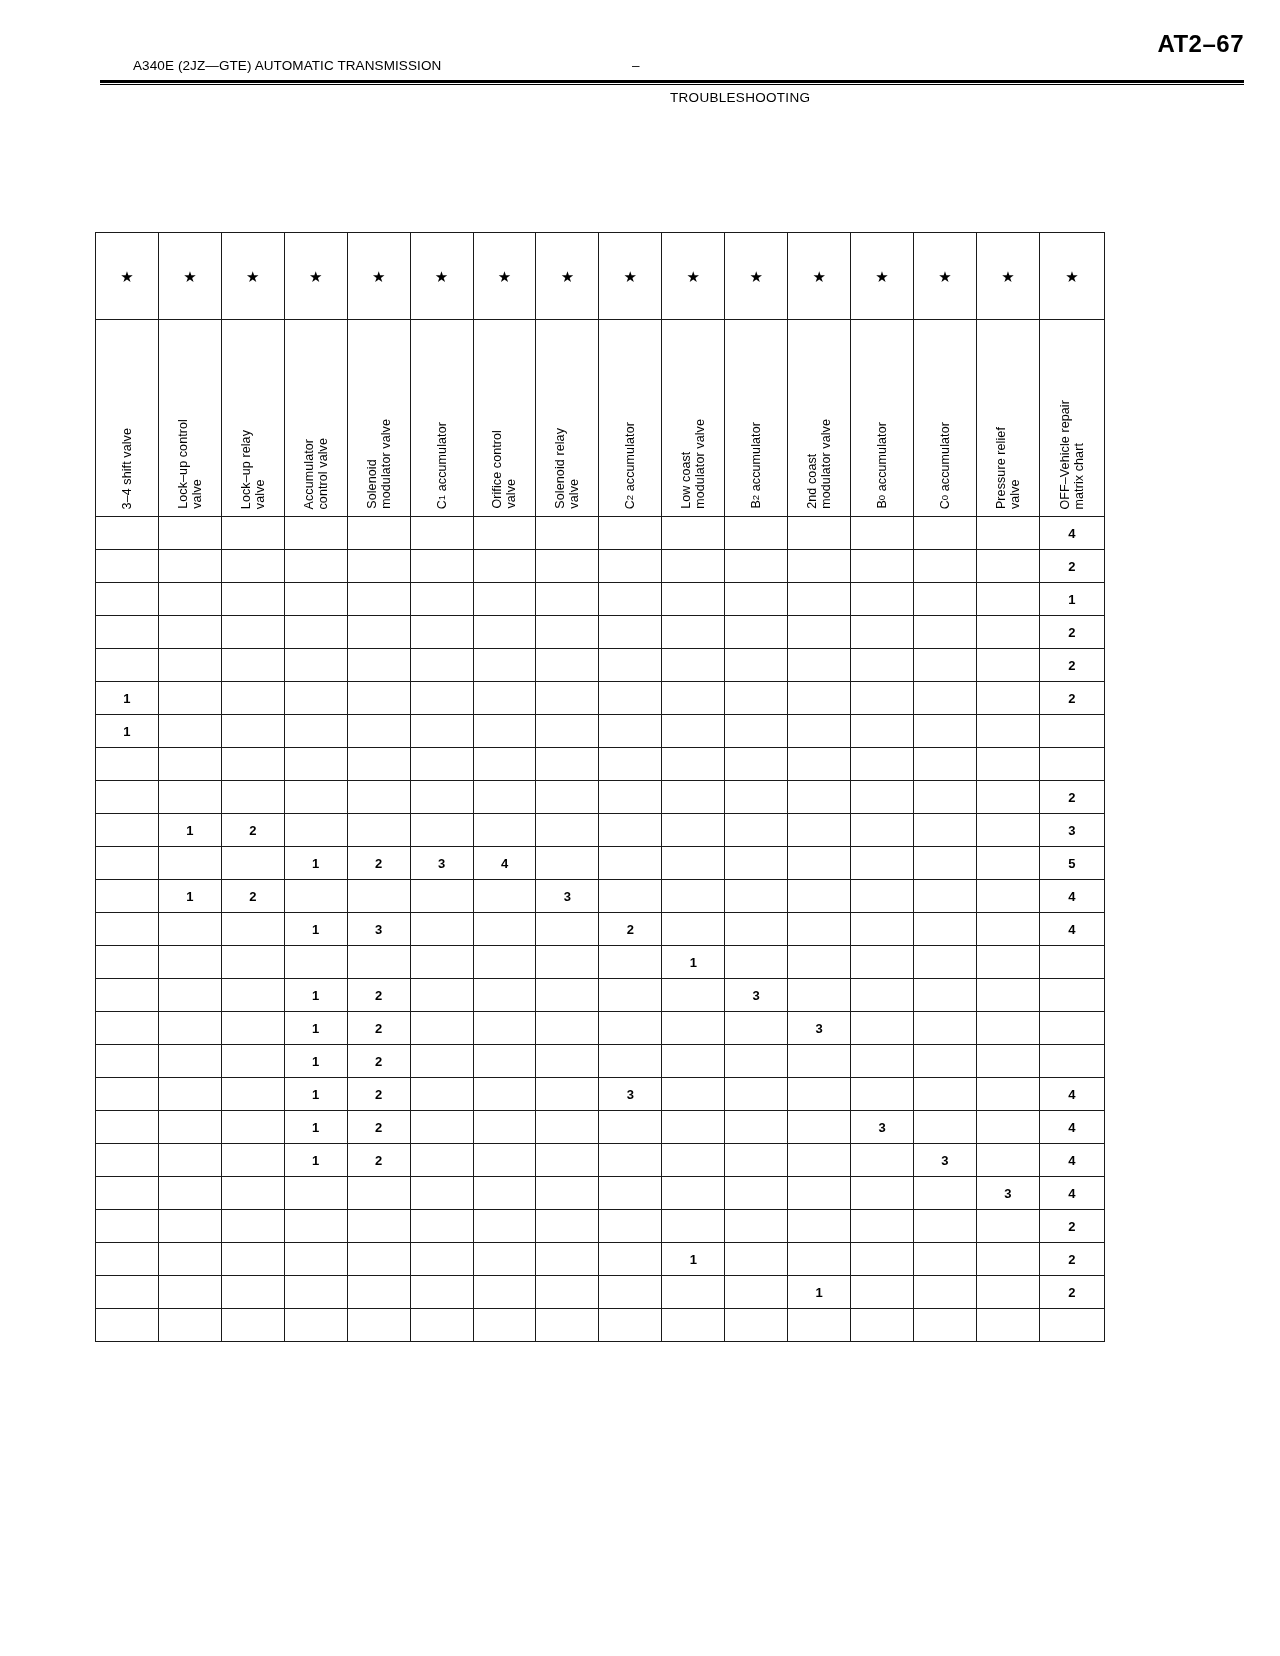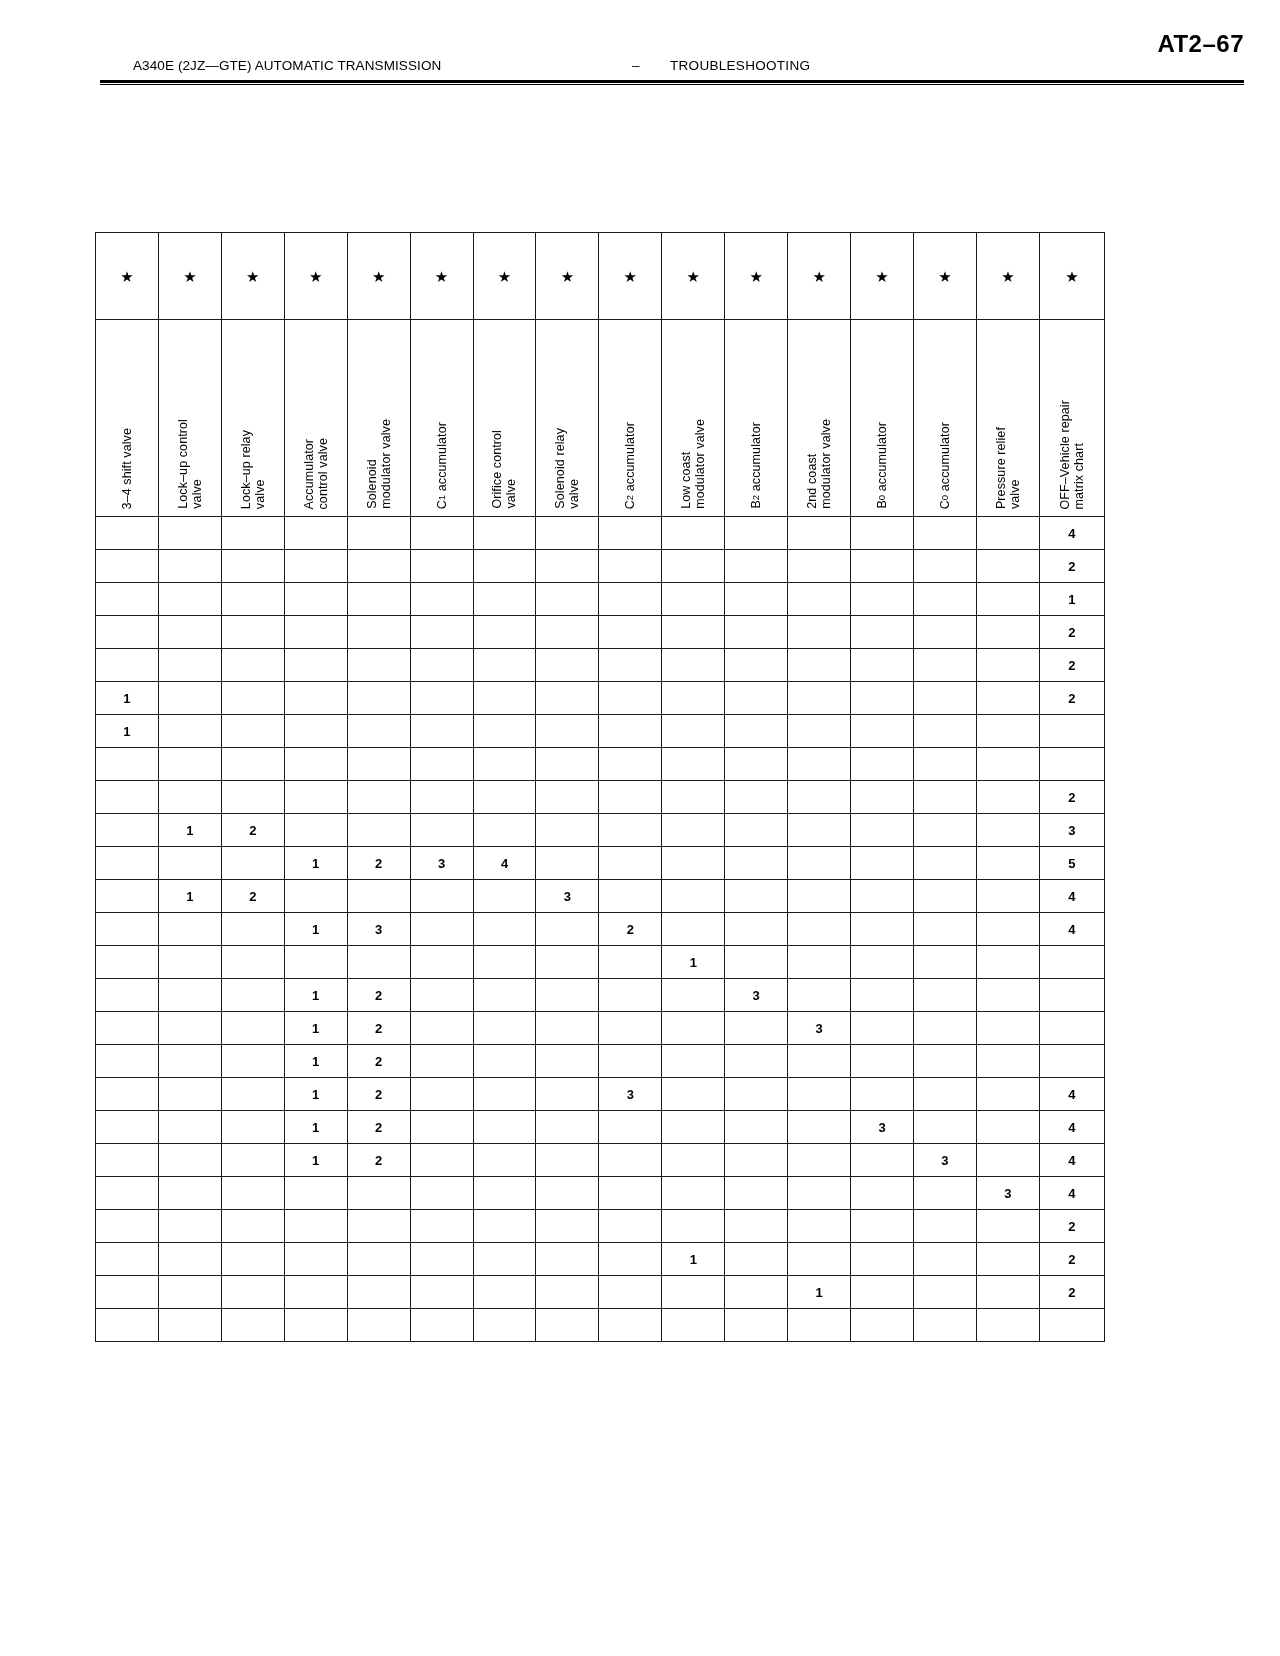--- a/index.html
+++ b/index.html
@@ -86,21 +86,21 @@
   tr.data-row td{ height:32px; }
   tr.data-row td.v{ font-size:13px; font-weight:bold; }
 </style>
 </head>
 <body>
 
 <div class="page-number">AT2–67</div>
 
 <div class="header-title">A340E (2JZ—GTE) AUTOMATIC TRANSMISSION</div>
 <div class="header-sub" style="left:632px;">–</div>
-<div class="header-sub" style="left:670px;">TROUBLESHOOTING</div>
+<div class="header-sub" style="left:670px;margin-top:32px;">TROUBLESHOOTING</div>
 
 <div class="header-rule"></div>
 <div class="header-rule2"></div>
 
 <table class="matrix" id="matrix-table">
   <colgroup id="matrix-colgroup">
       <col class="c-norm">
       <col class="c-norm">
       <col class="c-norm">
       <col class="c-norm">

